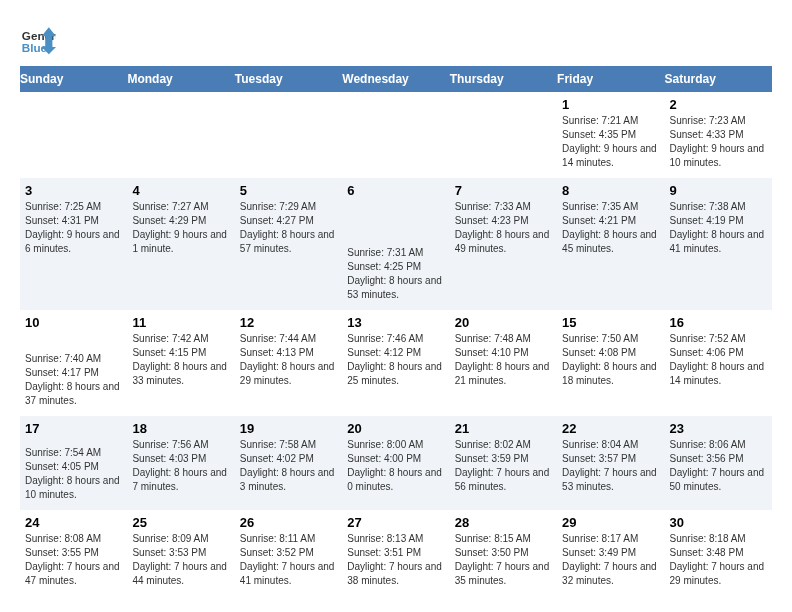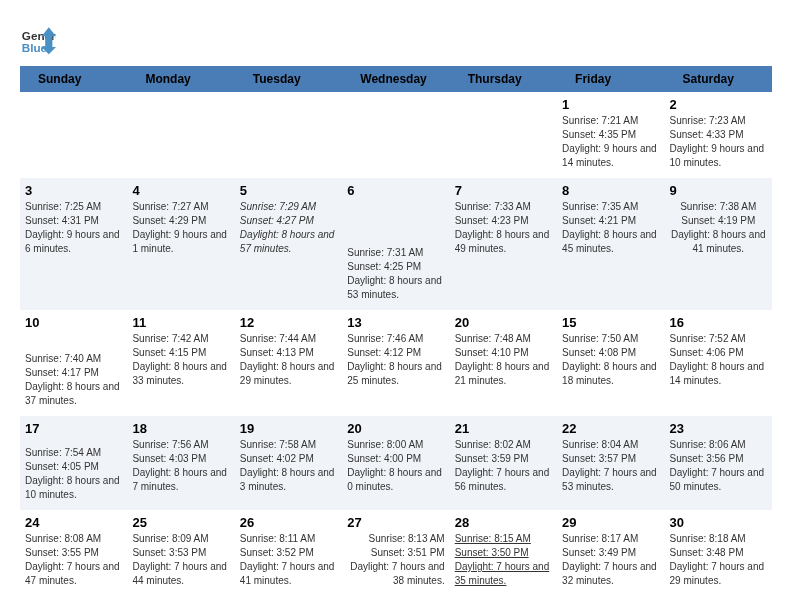--- a/index.html
+++ b/index.html
@@ -37,22 +37,22 @@
       font-size: 14px;
       color: #555;
     }
     table {
       width: 100%;
       border-collapse: collapse;
       font-size: 11px;
     }
     thead th {
       background: #4a7db5;
-      color: #000000;
-      padding: 6px 18px;
+      color: #ffffff;
+      padding: 6px 0;
       text-align: left;
       font-size: 12px;
       font-weight: bold;
     }
     tbody tr {
       vertical-align: top;
     }
     tbody tr:nth-child(even) {
       background: #f0f4f8;
     }
@@ -134,21 +134,21 @@
 Daylight: 9 hours and 6 minutes.</div>
         </td>
         <td>
           <div class="day-num">4</div>
           <div class="day-info" style="white-space: pre-line;">Sunrise: 7:27 AM
 Sunset: 4:29 PM
 Daylight: 9 hours and 1 minute.</div>
         </td>
         <td>
           <div class="day-num">5</div>
-          <div class="day-info" style="white-space: pre-line; font-style: italic;">Sunrise: 7:29 AM
+          <div class="day-info" style="white-space: pre-line;">Sunrise: 7:29 AM
 Sunset: 4:27 PM
 Daylight: 8 hours and 57 minutes.</div>
         </td>
         <td>
           <div class="day-num">6</div>
           <div class="day-info" style="white-space: pre-line; margin-top: 48px;">Sunrise: 7:31 AM
 Sunset: 4:25 PM
 Daylight: 8 hours and 53 minutes.</div>
         </td>
         <td>
@@ -158,21 +158,21 @@
 Daylight: 8 hours and 49 minutes.</div>
         </td>
         <td>
           <div class="day-num">8</div>
           <div class="day-info" style="white-space: pre-line;">Sunrise: 7:35 AM
 Sunset: 4:21 PM
 Daylight: 8 hours and 45 minutes.</div>
         </td>
         <td>
           <div class="day-num">9</div>
-          <div class="day-info" style="white-space: pre-line; text-align: center;">Sunrise: 7:38 AM
+          <div class="day-info" style="white-space: pre-line;">Sunrise: 7:38 AM
 Sunset: 4:19 PM
 Daylight: 8 hours and 41 minutes.</div>
         </td>
       </tr>
       <tr>
         <td>
           <div class="day-num">10</div>
           <div class="day-info" style="white-space: pre-line; margin-top: 22px;">Sunrise: 7:40 AM
 Sunset: 4:17 PM
 Daylight: 8 hours and 37 minutes.</div>
@@ -272,27 +272,27 @@
 Daylight: 7 hours and 44 minutes.</div>
         </td>
         <td>
           <div class="day-num">26</div>
           <div class="day-info" style="white-space: pre-line;">Sunrise: 8:11 AM
 Sunset: 3:52 PM
 Daylight: 7 hours and 41 minutes.</div>
         </td>
         <td>
           <div class="day-num">27</div>
-          <div class="day-info" style="white-space: pre-line; text-align: right;">Sunrise: 8:13 AM
+          <div class="day-info" style="white-space: pre-line;">Sunrise: 8:13 AM
 Sunset: 3:51 PM
 Daylight: 7 hours and 38 minutes.</div>
         </td>
         <td>
           <div class="day-num">28</div>
-          <div class="day-info" style="white-space: pre-line; text-decoration: underline;">Sunrise: 8:15 AM
+          <div class="day-info" style="white-space: pre-line;">Sunrise: 8:15 AM
 Sunset: 3:50 PM
 Daylight: 7 hours and 35 minutes.</div>
         </td>
         <td>
           <div class="day-num">29</div>
           <div class="day-info" style="white-space: pre-line;">Sunrise: 8:17 AM
 Sunset: 3:49 PM
 Daylight: 7 hours and 32 minutes.</div>
         </td>
         <td>

